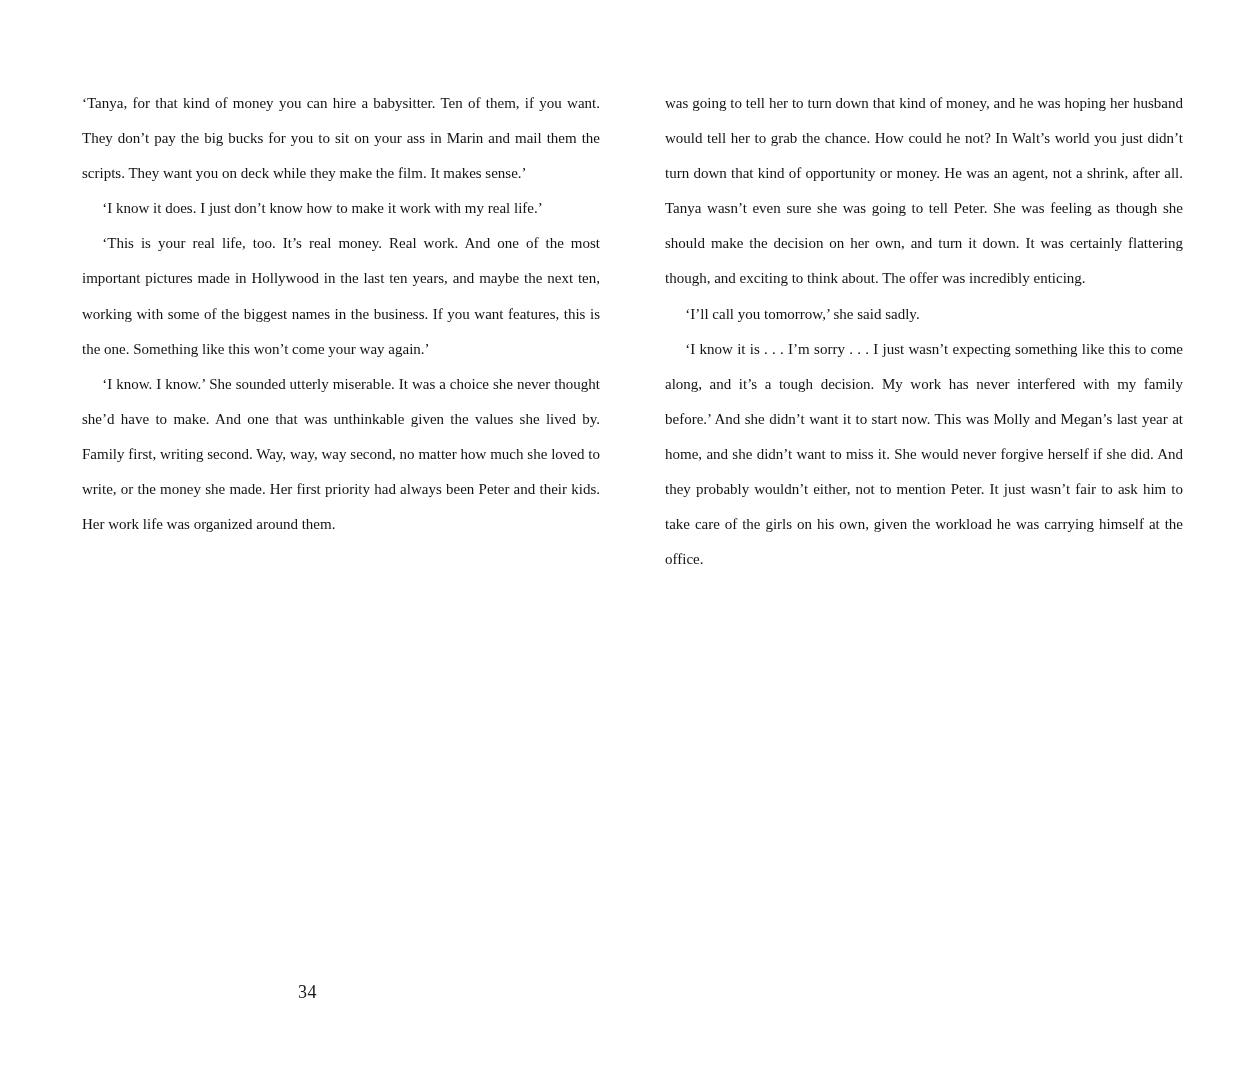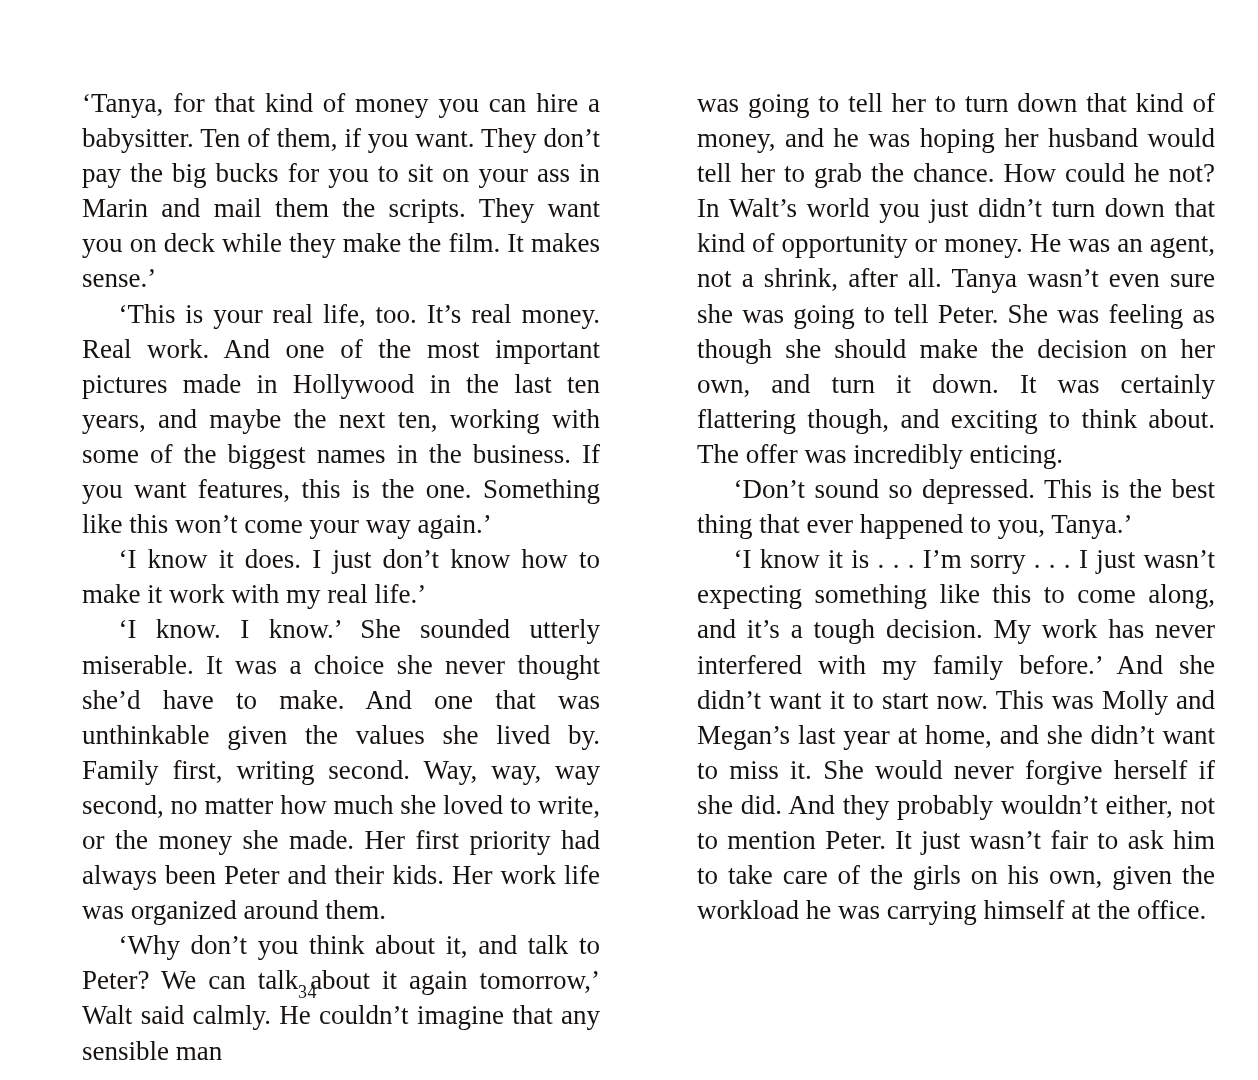--- a/index.html
+++ b/index.html
@@ -28,27 +28,27 @@
     box-sizing: border-box;
   }
   .page-left .column {
     position: absolute;
     left: 82px;
     top: 86px;
     width: 518px;
   }
   .page-right .column {
     position: absolute;
-    left: 68px;
+    left: 36px;
     top: 86px;
     width: 518px;
   }
   .column p {
     margin: 0;
-    font-size: 27px;
+    font-size: 15px;
     line-height: 35.1px;
     text-align: justify;
     text-justify: inter-word;
     hyphens: manual;
     color: #15120f;
   }
   .column p + p {
     text-indent: 1.35em;
   }
   .folio {
@@ -68,29 +68,28 @@
   }
 </style>
 </head>
 <body>
 
 <div class="book-spread">
 
   <div class="page page-left">
     <div class="column">
       <p>‘Tanya, for that kind of money you can hire a babysitter. Ten of them, if you want. They don’t pay the big bucks for you to sit on your ass in Marin and mail them the scripts. They want you on deck while they make the film. It makes sense.’</p>
+      <p>‘I know it does. I just don’t know how to make it work with my real life.’</p>
       <p>‘This is your real life, too. It’s real money. Real work. And one of the most important pictures made in Hollywood in the last ten years, and maybe the next ten, working with some of the biggest names in the business. If you want features, this is the one. Something like this won’t come your way again.’</p>
-      <p>‘I know it does. I just don’t know how to make it work with my real life.’</p>
       <p>‘I know. I know.’ She sounded utterly miserable. It was a choice she never thought she’d have to make. And one that was unthinkable given the values she lived by. Family first, writing second. Way, way, way second, no matter how much she loved to write, or the money she made. Her first priority had always been Peter and their kids. Her work life was organized around them.</p>
-      <p>‘Why don’t you think about it, and talk to Peter? We can talk about it again tomorrow,’ Walt said calmly. He couldn’t imagine that any sensible man</p>
     </div>
     <div class="folio">34</div>
   </div>
 
   <div class="page page-right">
     <div class="column">
       <p>was going to tell her to turn down that kind of money, and he was hoping her husband would tell her to grab the chance. How could he not? In Walt’s world you just didn’t turn down that kind of opportunity or money. He was an agent, not a shrink, after all. Tanya wasn’t even sure she was going to tell Peter. She was feeling as though she should make the decision on her own, and turn it down. It was certainly flattering though, and exciting to think about. The offer was incredibly enticing.</p>
-      <p>‘Don’t sound so depressed. This is the best thing that ever happened to you, Tanya.’</p>
+      <p>‘I’ll call you tomorrow,’ she said sadly.</p>
       <p>‘I know it is . . . I’m sorry . . . I just wasn’t expecting something like this to come along, and it’s a tough decision. My work has never interfered with my family before.’ And she didn’t want it to start now. This was Molly and Megan’s last year at home, and she didn’t want to miss it. She would never forgive herself if she did. And they probably wouldn’t either, not to mention Peter. It just wasn’t fair to ask him to take care of the girls on his own, given the workload he was carrying himself at the office.</p>
     </div>
   </div>
 
 </div>
 
 </body></html>

